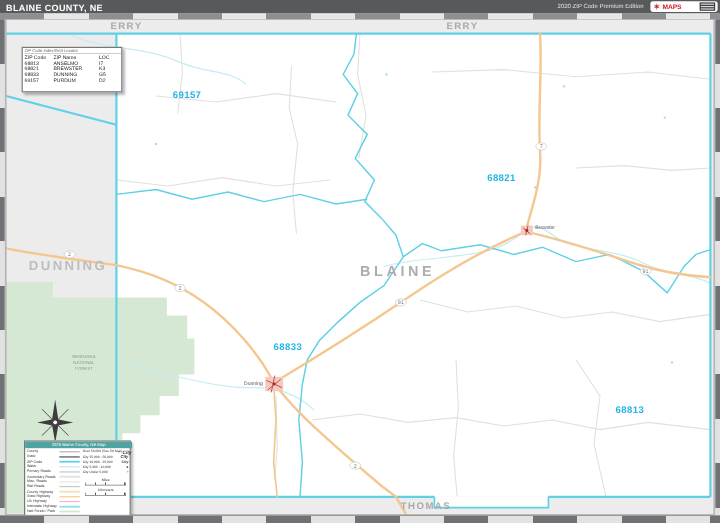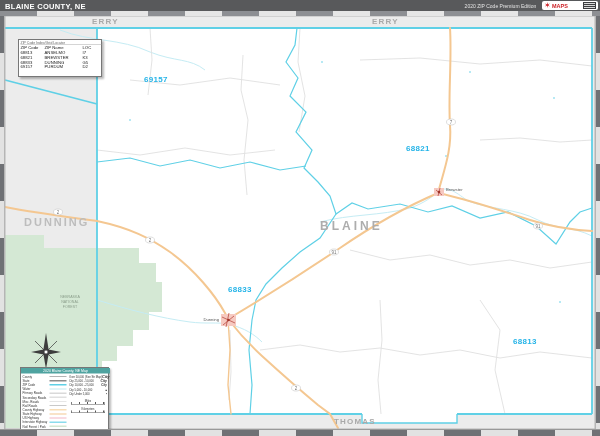--- a/index.html
+++ b/index.html
@@ -21,21 +21,21 @@
   .ruler-t{position:absolute;left:0;top:11px;width:600px;height:5px;
            background:repeating-linear-gradient(90deg,#8d8f93 0 37px,#e6e6e6 37px 74px);}
   .ruler-b{position:absolute;left:0;top:429px;width:600px;height:7px;border-top:1px solid #999;box-sizing:border-box;
            background:repeating-linear-gradient(90deg,#6f7175 0 37px,#e2e2e2 37px 74px);}
   .ruler-l{position:absolute;left:0;top:16px;width:5px;height:413px;border-right:1px solid #b5b5b5;box-sizing:border-box;
            background:repeating-linear-gradient(180deg,#6f7175 0 37px,#e2e2e2 37px 74px);}
   .ruler-r{position:absolute;left:595px;top:16px;width:5px;height:413px;border-left:1px solid #b5b5b5;box-sizing:border-box;
            background:repeating-linear-gradient(180deg,#6f7175 0 37px,#e2e2e2 37px 74px);}
   
   .county{position:absolute;color:#b3b3b3;font-weight:600;white-space:nowrap;}
-  .lbl-blaine{left:320px;top:219px;font-size:12px;letter-spacing:3px;color:#adadad;}
+  .lbl-blaine{left:300px;top:219px;font-size:12px;letter-spacing:3px;color:#adadad;}
   .lbl-thomas{left:24px;top:216px;font-size:11px;letter-spacing:2px;color:#bdbdbd;}
   .lbl-brown{left:372px;top:17px;font-size:8px;letter-spacing:1.2px;color:#a9a9a9;}
   .lbl-erry{left:92px;top:17px;font-size:8px;letter-spacing:1.2px;color:#a9a9a9;}
   .lbl-custer{left:334px;top:417px;font-size:8px;letter-spacing:1.2px;color:#a9a9a9;}
   .zl{position:absolute;color:#25b4e8;font-weight:bold;font-size:8px;letter-spacing:.3px;white-space:nowrap;}
   .zl1{left:144px;top:75px;} .zl2{left:406px;top:144px;} .zl3{left:228px;top:285px;} .zl4{left:513px;top:337px;}
   
   .idx{position:absolute;left:18px;top:39px;width:84px;height:38px;background:#fff;border:1px solid #777;
        box-shadow:2px 2px 2px rgba(0,0,0,.28);box-sizing:border-box;}
   .idx-in{width:168px;transform:scale(.5);transform-origin:0 0;padding:1px 3px;box-sizing:border-box;}

